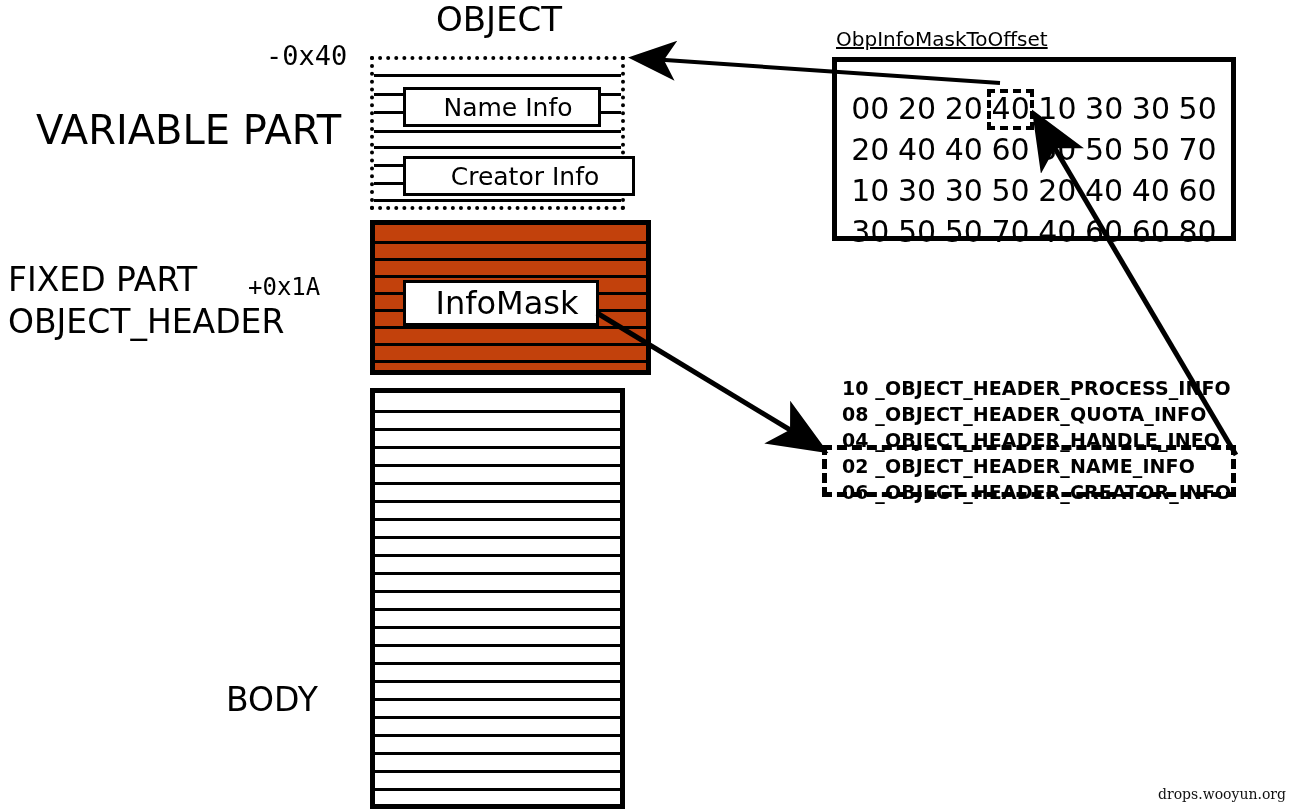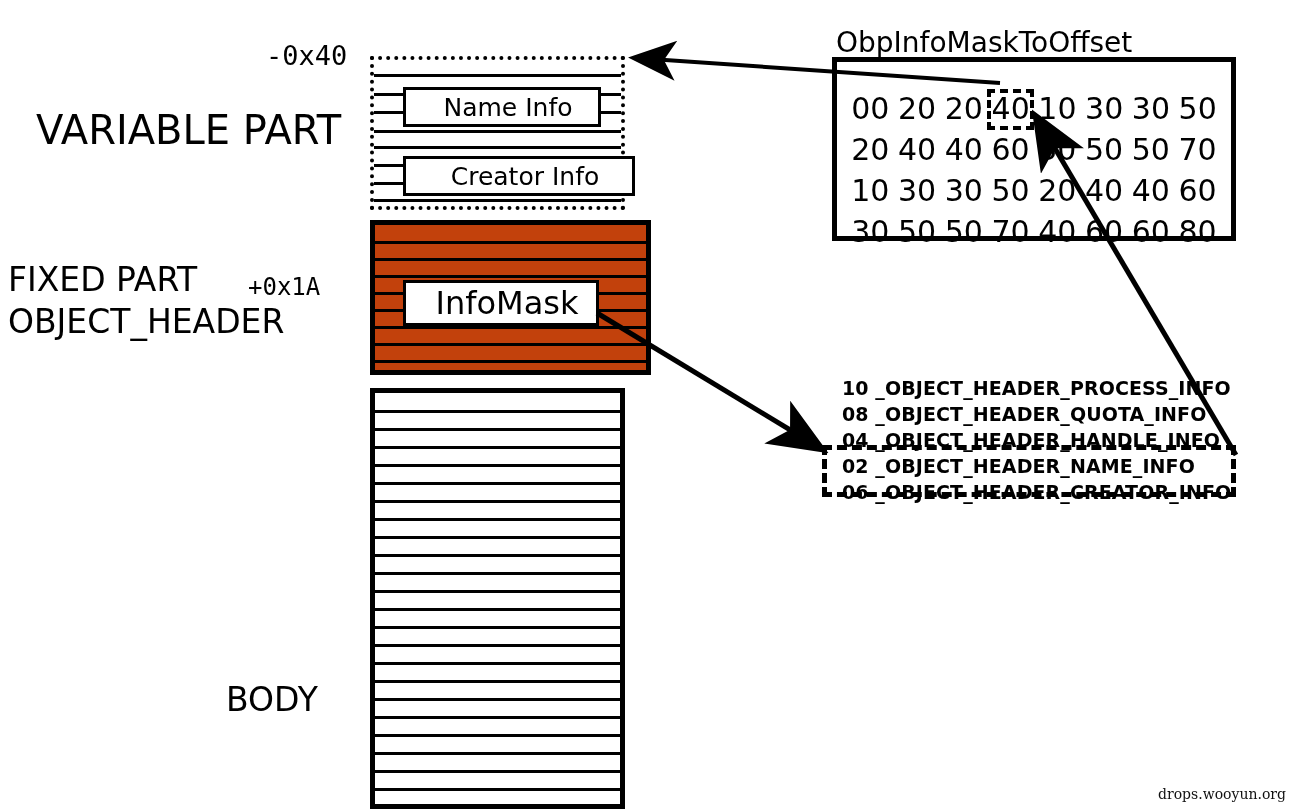--- a/index.html
+++ b/index.html
@@ -56,21 +56,22 @@
   #object-header-label {
     left: 8px; top: 305px;
     font-size: 33px;
   }
   #body-label {
     left: 226px; top: 683px;
     font-size: 33px;
   }
   #table-title {
     left: 836px; top: 29px;
-    font-size: 28px;
+    font-size: 20px;
+    text-decoration: underline;
   }
   #watermark {
     left: 1158px; top: 787px;
     font-size: 14px;
     font-family: "DejaVu Serif", serif;
     color: #111;
   }
 
   
   #variable-part {
@@ -196,20 +197,21 @@
     left: 0; top: 0;
     width: 1298px; height: 809px;
     pointer-events: none;
   }
 </style>
 </head>
 <body>
 
 <div id="stage">
 
+  <div class="lbl" id="object-title">OBJECT</div>
 
   <div class="lbl" id="offset-neg">-0x40</div>
 
   <div class="lbl" id="variable-part-label">VARIABLE PART</div>
 
   <div class="lbl" id="fixed-part-label">FIXED PART</div>
 
   <div class="lbl" id="fixed-offset">+0x1A</div>
 
   <div class="lbl" id="object-header-label">OBJECT_HEADER</div>

